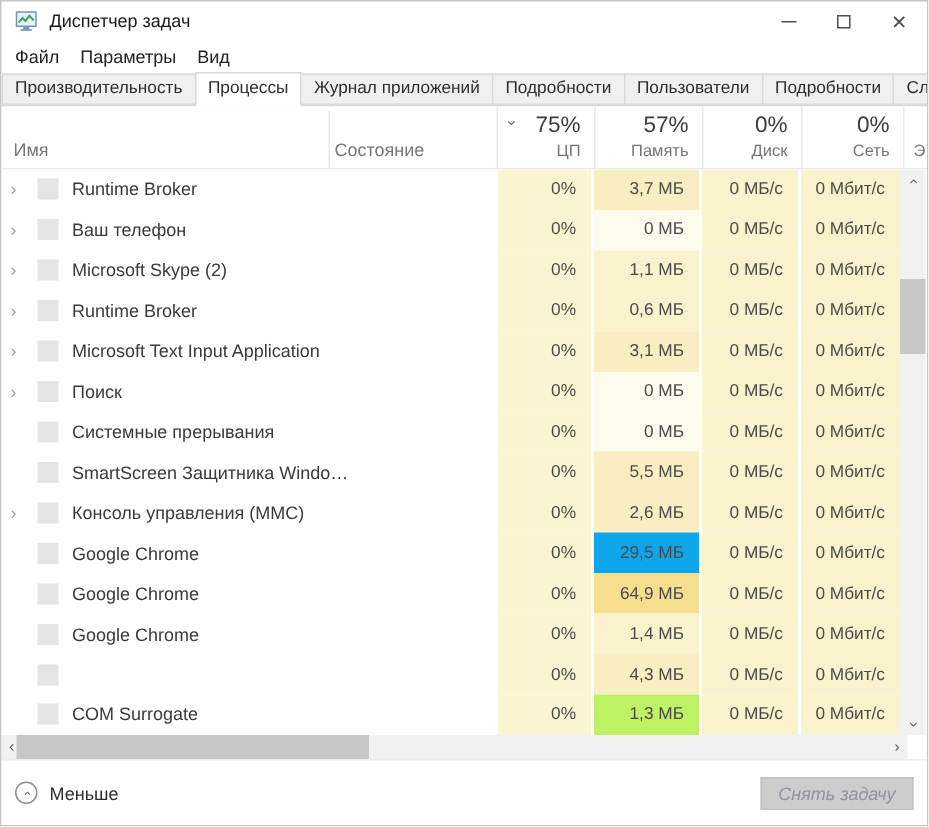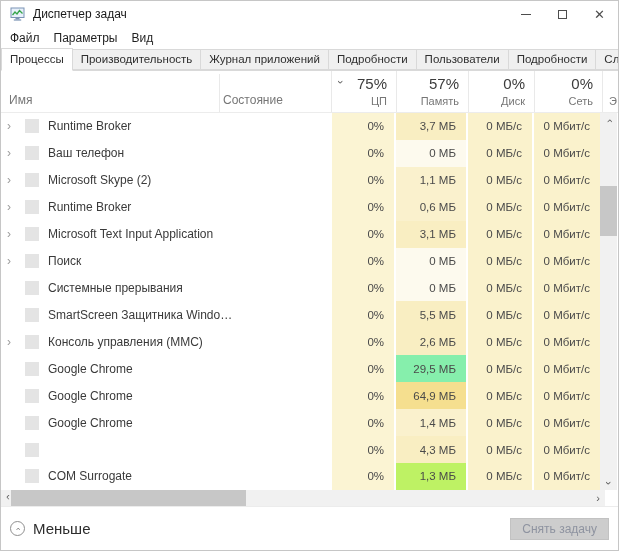--- a/index.html
+++ b/index.html
@@ -68,22 +68,22 @@
   .hscroll{position:absolute;top:489px;left:0;width:604px;height:16px;background:#f1f1f1;}
   .hs-btn{position:absolute;top:0;bottom:0;width:14px;display:flex;align-items:center;justify-content:center;color:#5c5c5c;font-size:11px;}
   .hs-left{left:0;}
   .hs-right{right:0;}
   .hs-thumb{position:absolute;left:10px;top:0;bottom:0;width:235px;background:#c7c7c7;}
 
   
   .footer{position:absolute;top:505px;left:0;right:0;bottom:0;border-top:1px solid #ececec;background:#fff;display:flex;align-items:center;justify-content:space-between;padding:0 9px;}
   .less{display:flex;align-items:center;cursor:default;}
   .circle{width:15px;height:15px;border:1px solid #8f8f8f;border-radius:50%;display:flex;align-items:center;justify-content:center;color:#6d6d6d;font-size:9px;}
-  .less-label{font-size:15px;color:#2d2d2d;margin-left:8px;}
-  .end-task{background:#cdcdcd;border:1px solid #c2c2c2;color:#8e93a0;font-size:12px;padding:3px 11px;font-family:inherit;}
+  .less-label{font-size:12px;color:#2d2d2d;margin-left:8px;}
+  .end-task{background:#cdcdcd;border:1px solid #c2c2c2;color:#8e93a0;font-size:12px;padding:3px 11px;font-family:inherit;font-style:italic;}
 </style>
 </head>
 <body>
 
 <div class="window">
 
   <div class="titlebar">
     <span class="app-icon">
       <svg width="16" height="16" viewBox="0 0 16 16">
         <rect x="1" y="2" width="13" height="9.5" fill="#e8f0fa" stroke="#7b93b5" stroke-width="1"></rect>
@@ -106,22 +106,22 @@
     </div>
   </div>
 
   <div class="menubar" id="menubar">
       <div class="menu-item">Файл</div>
       <div class="menu-item">Параметры</div>
       <div class="menu-item">Вид</div>
     </div>
 
   <div class="tabbar" id="tabbar">
+      <div class="tab">Производительность</div>
       <div class="tab active">Процессы</div>
-      <div class="tab">Производительность</div>
       <div class="tab">Журнал приложений</div>
       <div class="tab">Подробности</div>
       <div class="tab">Пользователи</div>
       <div class="tab">Подробности</div>
       <div class="tab">Службы</div>
     </div>
 
   <div class="theader" id="theader">
     <span class="th-name">Имя</span>
     <span class="th-status">Состояние</span>
@@ -225,21 +225,21 @@
         <span class="pname">Консоль управления (MMC)</span>
         <div class="cell c-cpu" style="background: rgb(251, 244, 211);">0%</div>
         <div class="cell c-mem" style="background: rgb(249, 238, 194);">2,6 МБ</div>
         <div class="cell c-disk" style="background: rgb(250, 242, 204);">0 МБ/с</div>
         <div class="cell c-net" style="background: rgb(250, 242, 204);">0 Мбит/с</div>
       </div>
       <div class="row">
         <span class="picon"></span>
         <span class="pname">Google Chrome</span>
         <div class="cell c-cpu" style="background: rgb(251, 244, 211);">0%</div>
-        <div class="cell c-mem" style="background: #86efac;">29,5 МБ</div>
+        <div class="cell c-mem" style="background: #0ea5e9;">29,5 МБ</div>
         <div class="cell c-disk" style="background: rgb(250, 242, 204);">0 МБ/с</div>
         <div class="cell c-net" style="background: rgb(250, 242, 204);">0 Мбит/с</div>
       </div>
       <div class="row">
         <span class="picon"></span>
         <span class="pname">Google Chrome</span>
         <div class="cell c-cpu" style="background: rgb(251, 244, 211);">0%</div>
         <div class="cell c-mem" style="background: rgb(245, 223, 143); padding-left: 46px;">64,9 МБ</div>
         <div class="cell c-disk" style="background: rgb(250, 242, 204);">0 МБ/с</div>
         <div class="cell c-net" style="background: rgb(250, 242, 204);">0 Мбит/с</div>

